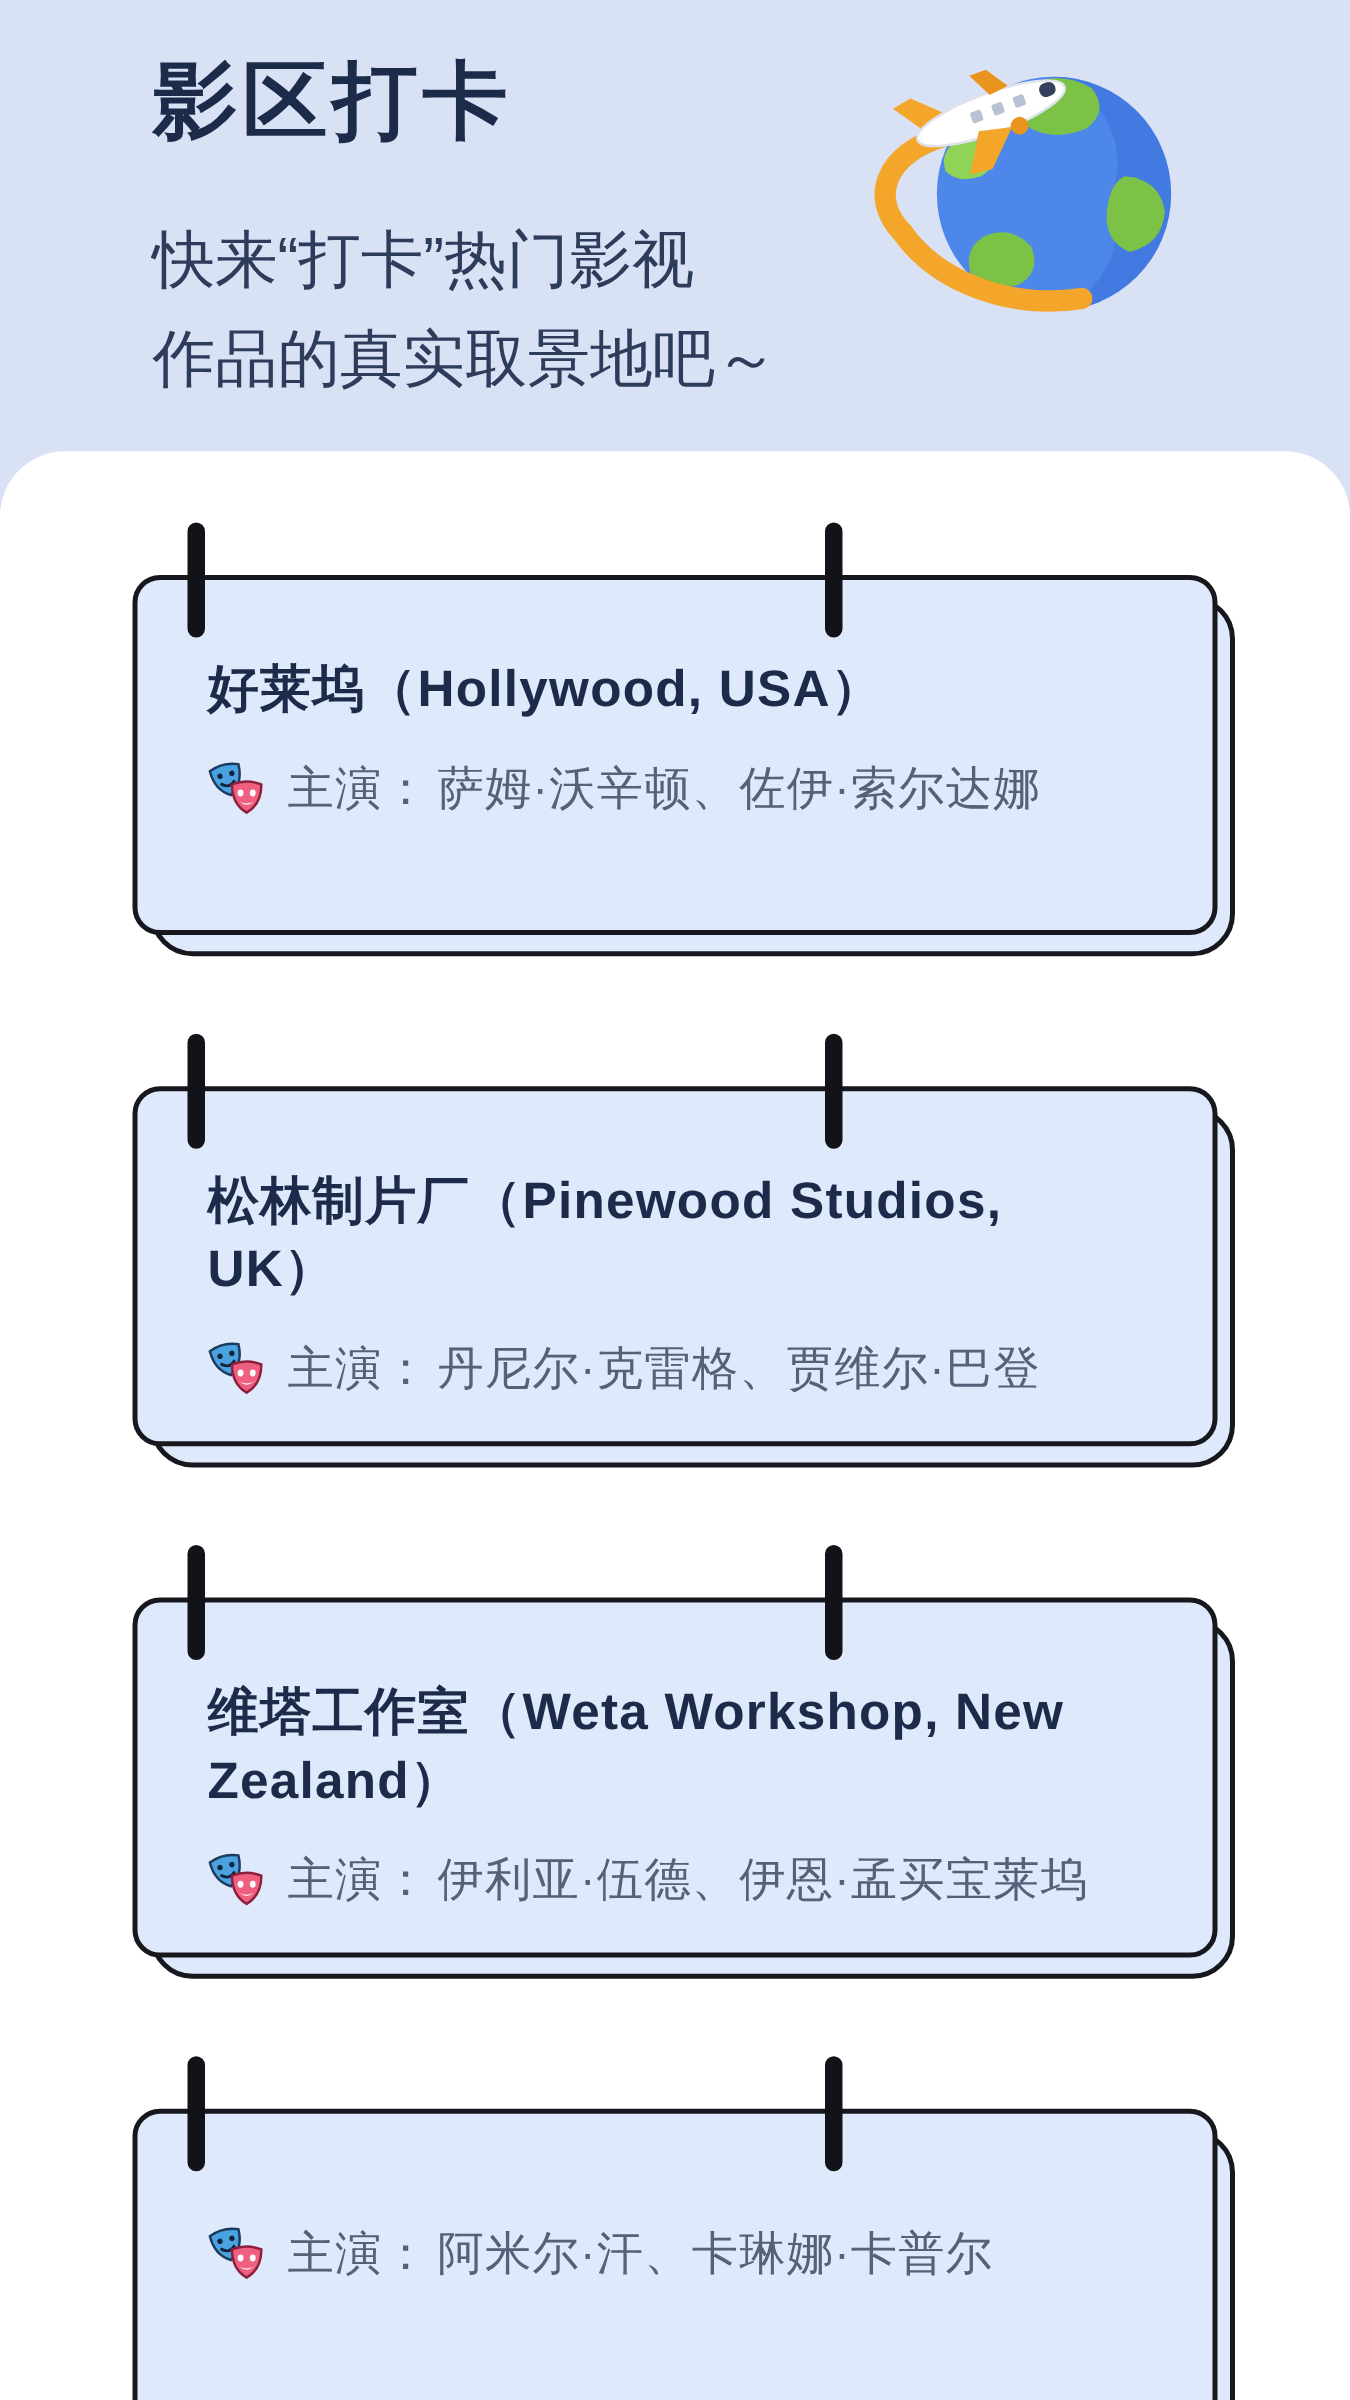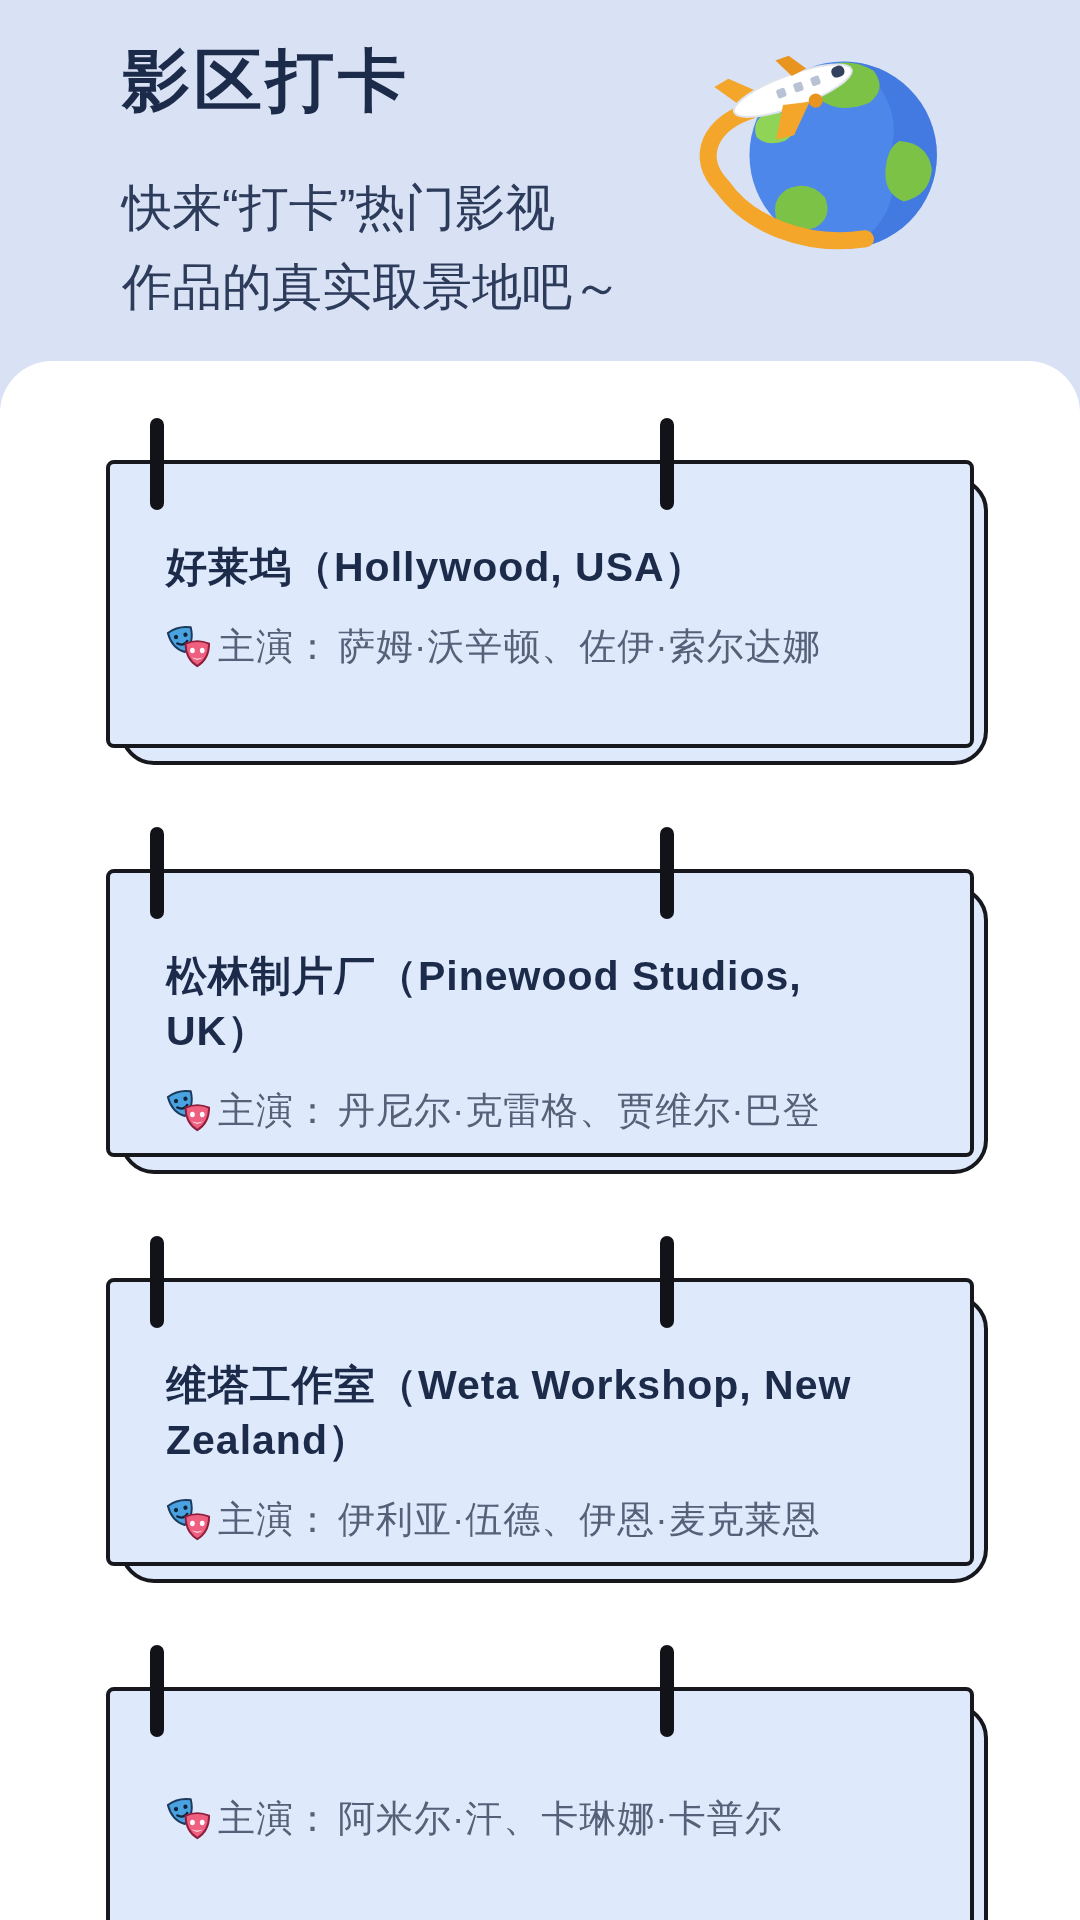--- a/index.html
+++ b/index.html
@@ -37,35 +37,35 @@
   .card-shadow {
     position:absolute; left:14px; top:17px; width:868px; height:288px;
     background: var(--card-background, #dfe9fc);
     border:4px solid var(--card-border, #17181d);
     border-radius:34px;
   }
   .card {
     position:absolute; inset:0;
     background: var(--card-background, #dfe9fc);
     border:4px solid var(--card-border, #17181d);
-    border-radius:8px;
-    padding:76px 54px 0 56px;
+    border-radius:22px;
+    padding:60px 54px 0 56px;
   }
   .ring {
     position:absolute; top:-46px; width:14px; height:92px;
     background:#ffffff; border:7px solid #121318; border-radius:15px;
   }
   .ring-left  { left:40px; }
   .ring-right { left:550px; }
 
   .card-title {
     font-size:41px; font-weight:800; letter-spacing:1px;
     color: var(--title-text, #1e2a45);
   }
-  .cast-row { display:flex; align-items:center; gap:5px; margin-top:27px; }
+  .cast-row { display:flex; align-items:center; gap:17px; margin-top:27px; }
   .masks-icon { width:47px; height:47px; flex:0 0 auto; }
   .cast-text { font-size:37px; color: var(--cast-text, #566078); letter-spacing:1px; }
   .cast-label { margin-right:6px; }
 </style>
 </head>
 <body>
 
 <header class="header">
   <h1 class="page-title">影区打卡</h1>
   <p class="page-subtitle">
@@ -174,21 +174,21 @@
             <path d="M10 18 Q16 24 22 18" stroke="#10243c" stroke-width="2.2" fill="none"></path>
           </g>
           <g>
             <path d="M20 20 Q32 15 44 20 Q44 36 32 43 Q20 36 20 20 Z" fill="#ef5f80" stroke="#8e1f3c" stroke-width="2"></path>
             <ellipse cx="27" cy="27" rx="2.4" ry="2.8" fill="#ffffff"></ellipse>
             <ellipse cx="37" cy="27" rx="2.4" ry="2.8" fill="#ffffff"></ellipse>
             <path d="M26 34 Q32 39 38 34 Q32 37 26 34 Z" fill="#ffffff"></path>
           </g>
         </svg>
         <span class="cast-text">
-          <span class="cast-label">主演：</span><span>伊利亚·伍德、伊恩·麦克莱恩</span>
+          <span class="cast-label">主演：</span><span>伊利亚·伍德、伊恩·孟买宝莱坞</span>
         </span>
       </div>
     </div>
   </section>
 
   <section class="card-wrap">
     <div class="card-shadow"></div>
     <div class="card">
       <span class="ring ring-left"></span>
       <span class="ring ring-right"></span>

